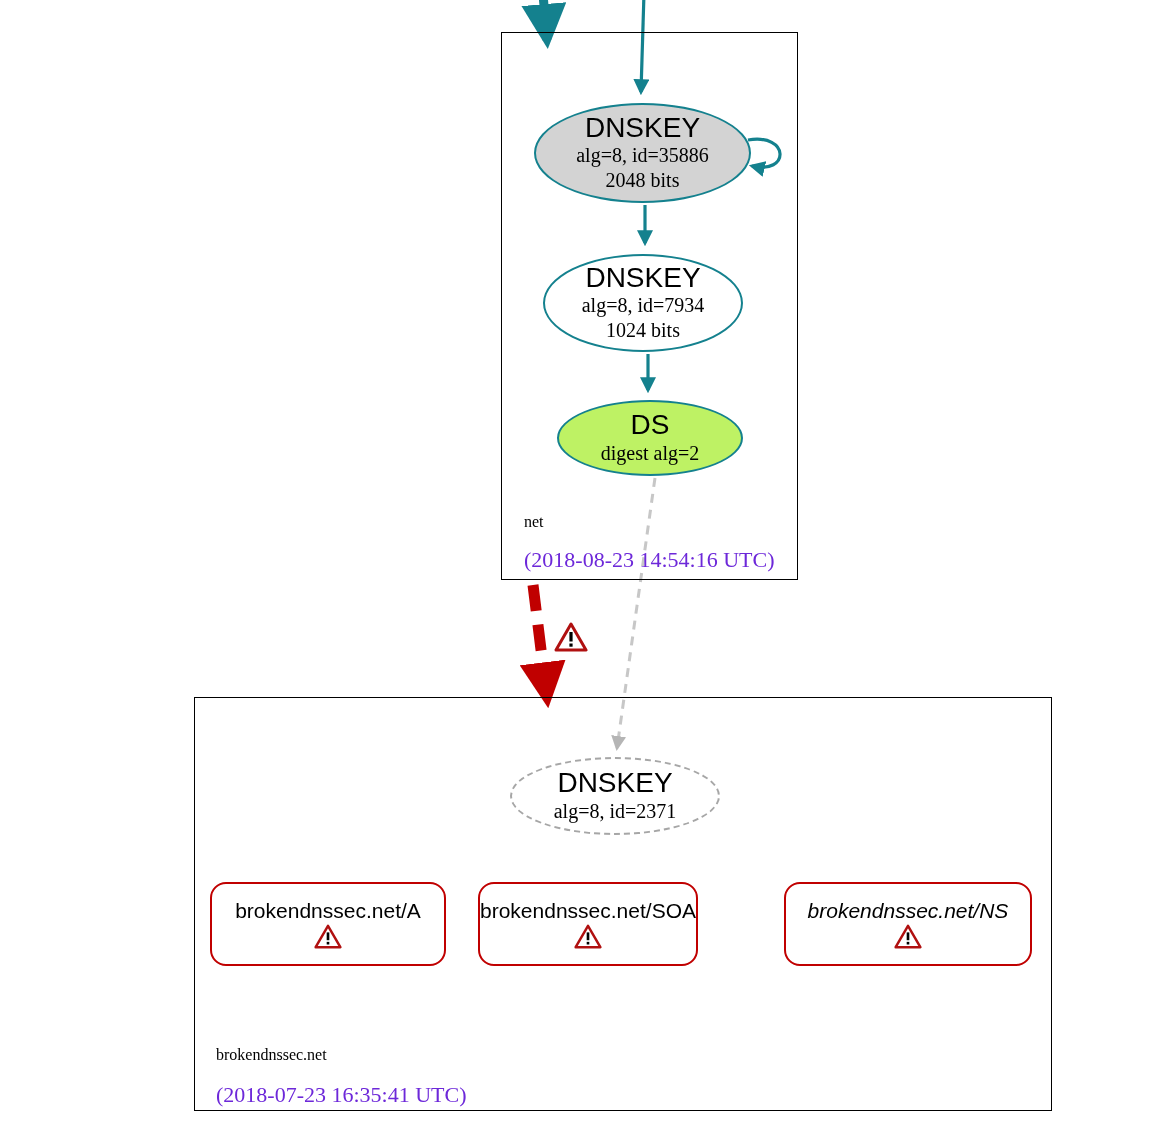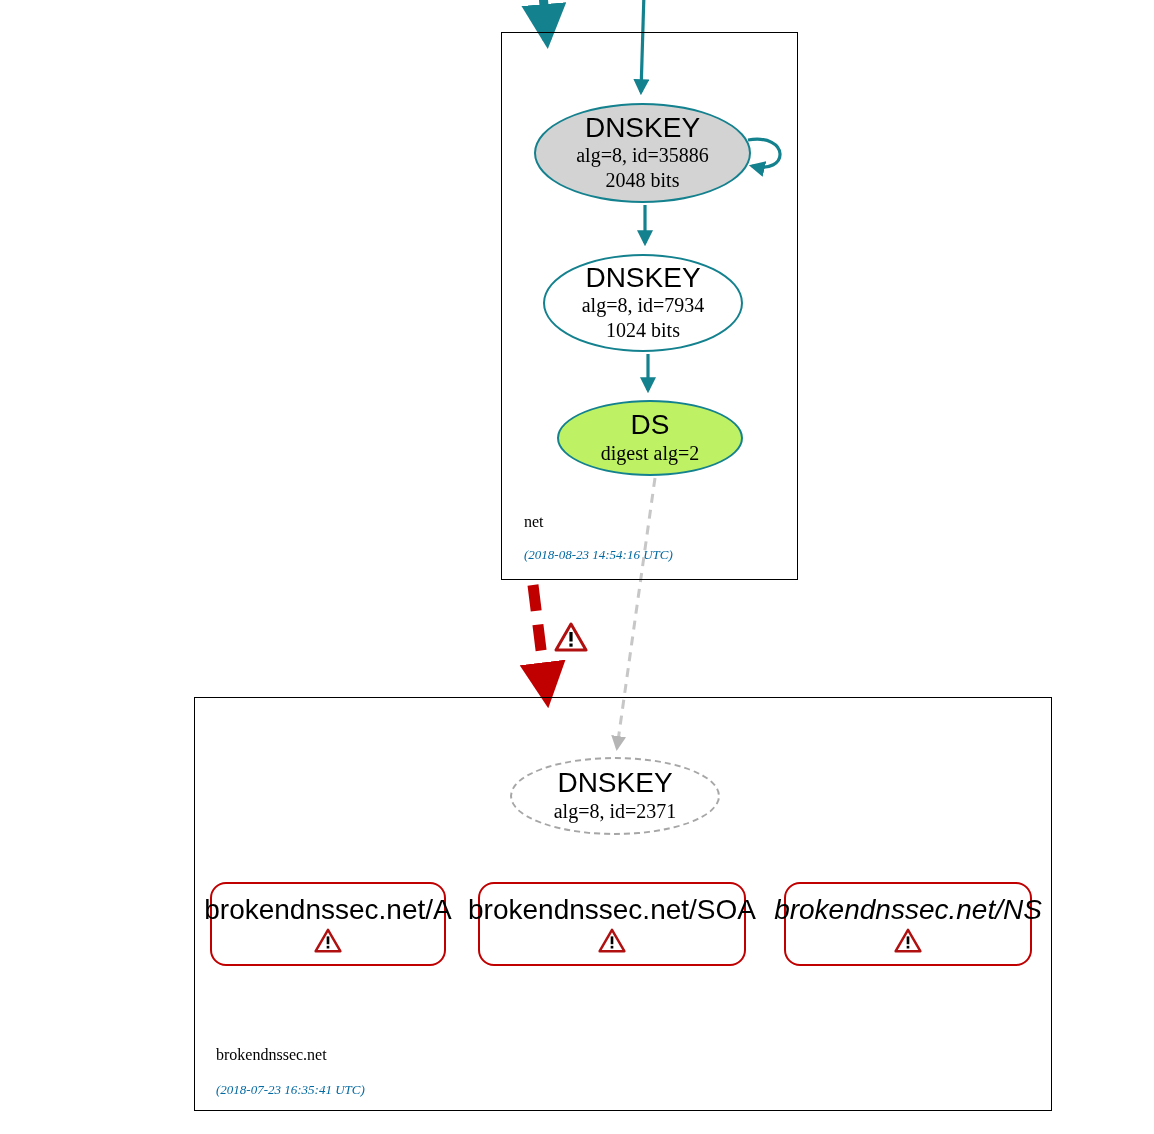--- a/index.html
+++ b/index.html
@@ -46,24 +46,23 @@
   .zone-label {
     position: absolute;
     font-family: "Liberation Serif", serif;
     font-size: 16px;
     color: #000000;
     white-space: nowrap;
   }
   .zone-time {
     position: absolute;
     font-family: "Liberation Serif", serif;
-    font-size: 13px;
-    color: #0369a1;
+    font-size: 22px;
+    color: #6d28d9;
     white-space: nowrap;
-    font-style: italic;
   }
   #zone-net-label { left: 524px; top: 513px; }
   #zone-net-time  { left: 524px; top: 547px; }
   #zone-child-label { left: 216px; top: 1046px; }
   #zone-child-time  { left: 216px; top: 1082px; }
 
   .node {
     position: absolute;
     display: flex;
     flex-direction: column;
@@ -118,27 +117,27 @@
     border-radius: 16px;
     background: #ffffff;
     display: flex;
     flex-direction: column;
     align-items: center;
     justify-content: center;
     box-sizing: border-box;
   }
   .rrset .rr-label {
     font-family: "Liberation Sans", sans-serif;
-    font-size: 28px;
+    font-size: 21px;
     color: #000000;
     line-height: 1.1;
     margin-bottom: 2px;
   }
   #rrset-a { left: 210px; top: 882px; width: 236px; height: 84px; }
-  #rrset-soa { left: 478px; top: 882px; width: 268px; height: 84px; }
+  #rrset-soa { left: 478px; top: 882px; width: 220px; height: 84px; }
   #rrset-ns { left: 784px; top: 882px; width: 248px; height: 84px; font-style: italic; }
 
   .warn-icon { display: block; }
   .warn-standalone {
     position: absolute;
     left: 554px;
     top: 622px;
   }
 </style>
 </head>

